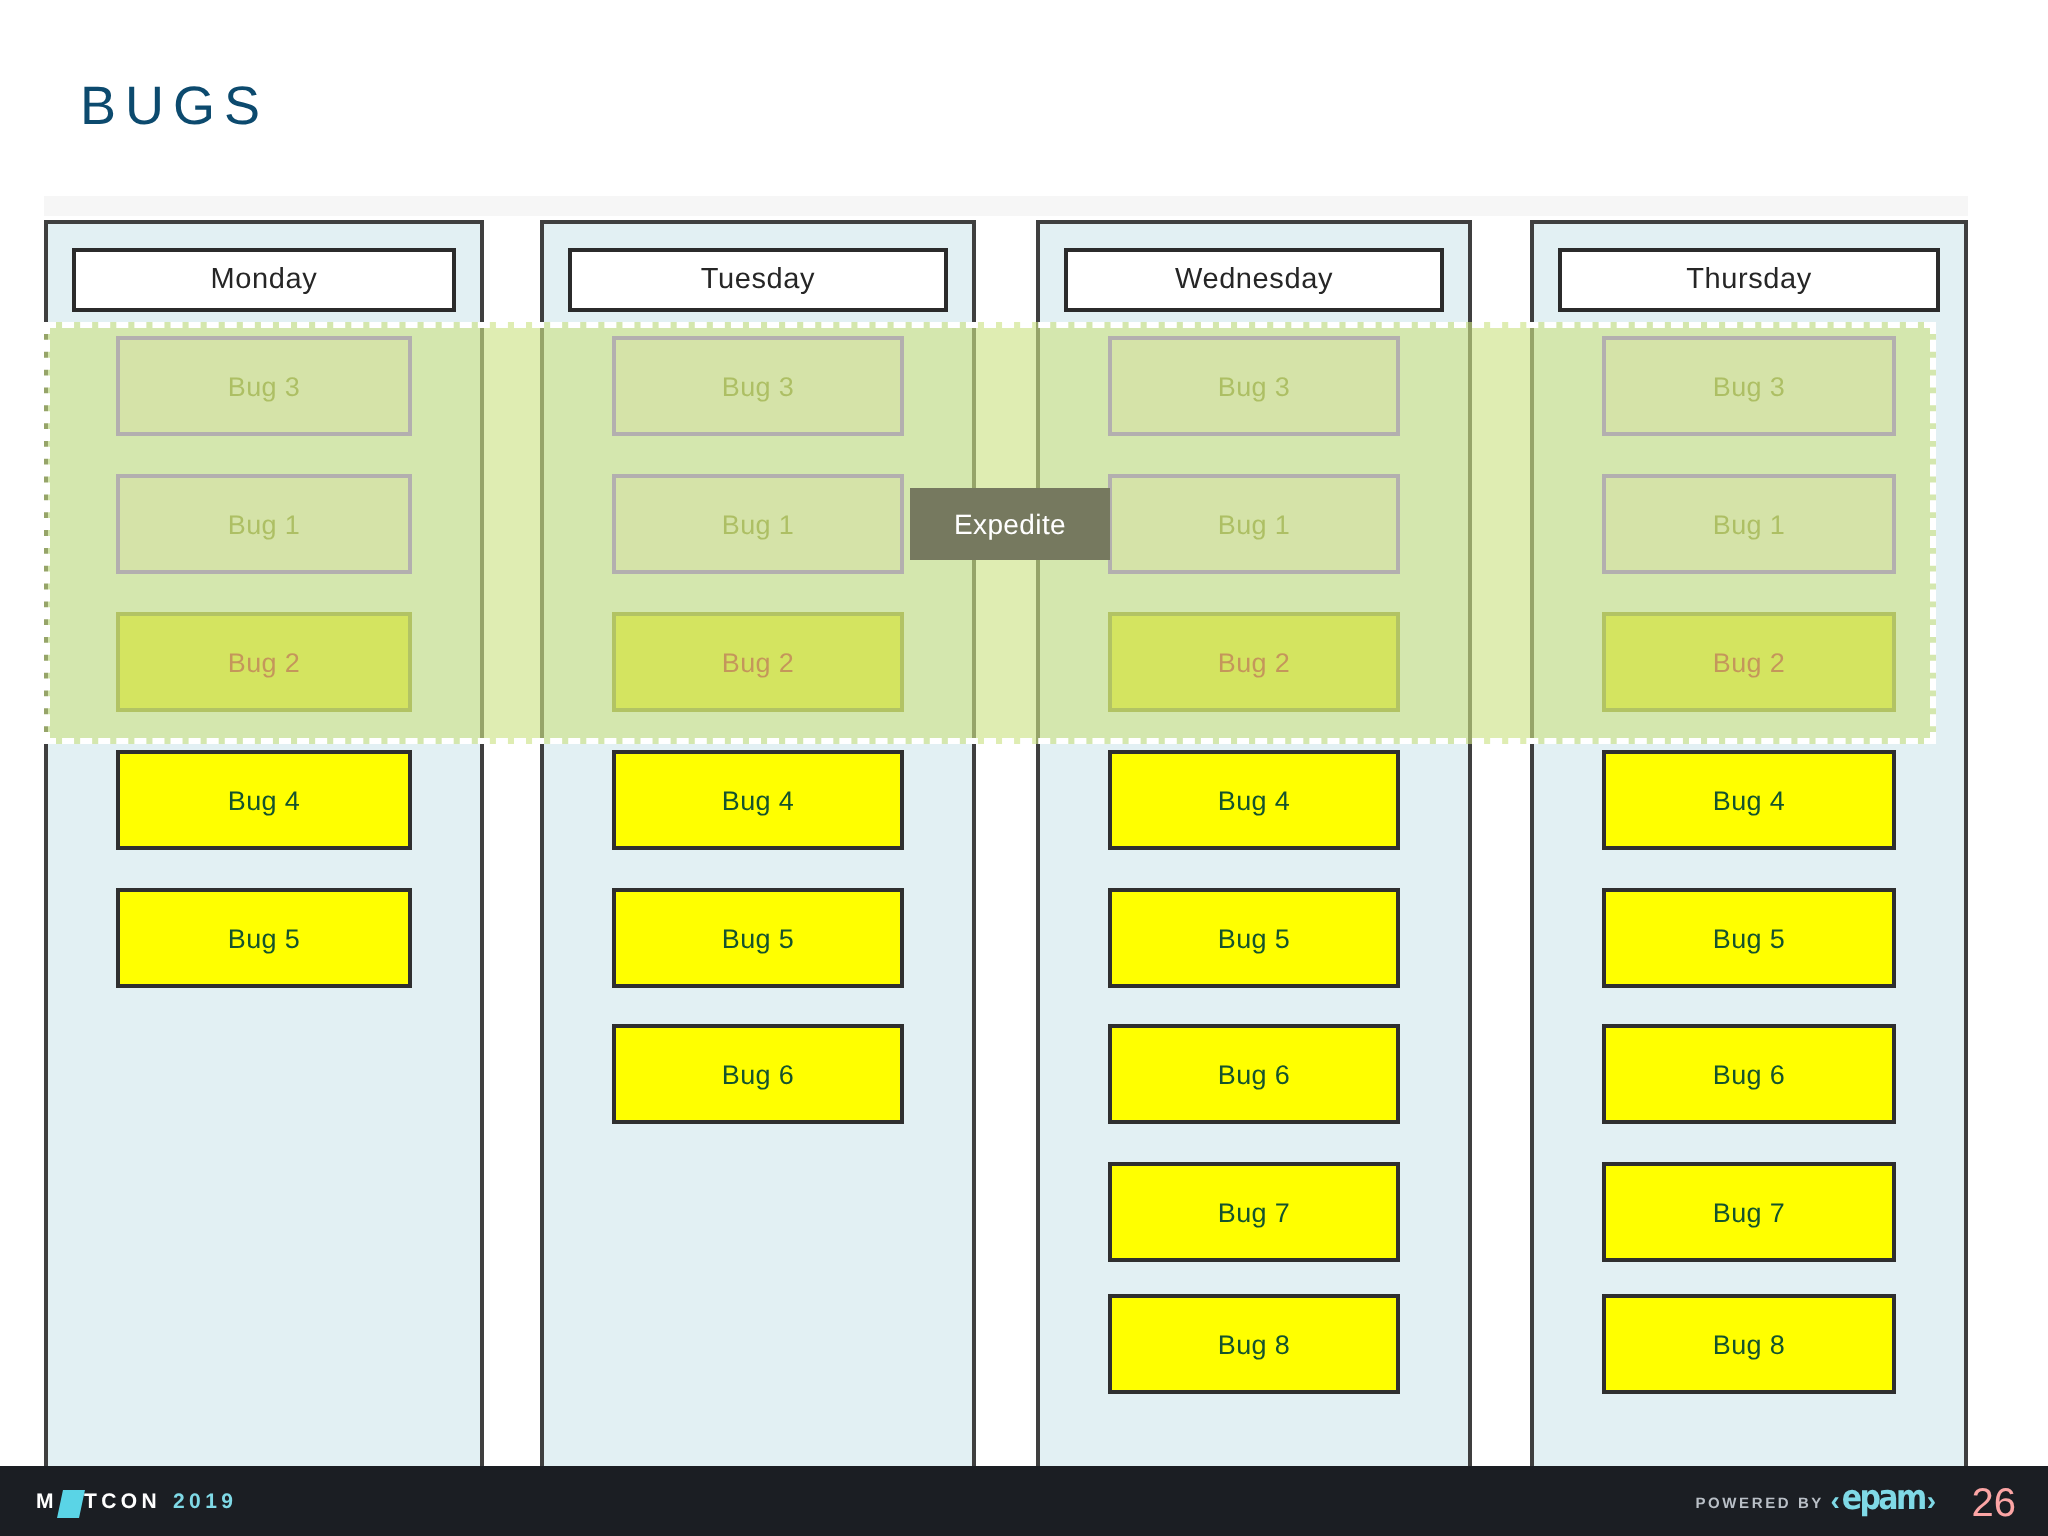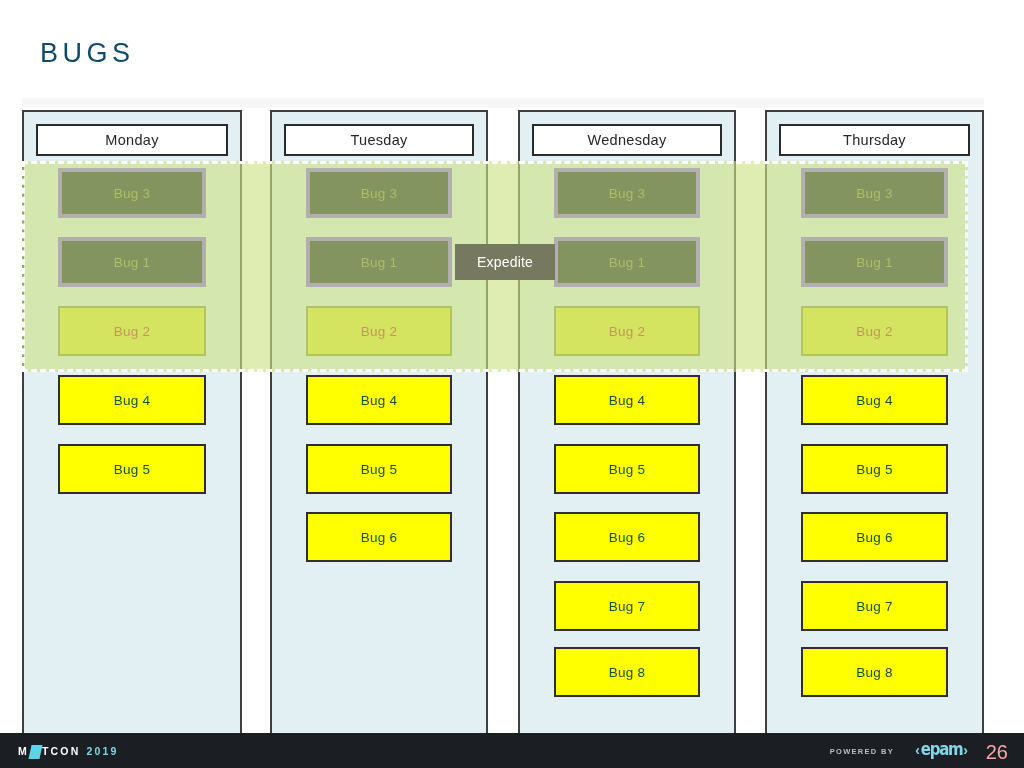--- a/index.html
+++ b/index.html
@@ -93,22 +93,22 @@
     font-size: 13.5px;
     letter-spacing: 0.2px;
   }
   .card.normal {
     background: #ffff00;
     border: 2px solid #2f2f2f;
     color: #14532d;
   }
   
   .card.washed {
-    background: #0f172a;
-    border: 4px solid #8b5cf6;
+    background: #e5e5e5;
+    border: 2px solid #8b5cf6;
     color: #7d8733;
   }
   .card.washed.bright {
     background: #e2e828;
     border: 2px solid #8a9134;
     color: #b91c1c;
   }
 
   
   #expedite-lane {
@@ -172,21 +172,21 @@
   }
   #footer-logo .year {
     font-size: 10.5px;
     letter-spacing: 2.2px;
     color: #7fd9e6;
     font-weight: 700;
     margin-left: 6px;
   }
   #powered-by {
     position: absolute;
-    right: 130px;
+    right: 112px;
     top: 14px;
     font-size: 7.5px;
     letter-spacing: 1.3px;
     color: #b9bfc6;
     font-weight: 700;
   }
   #epam-logo {
     position: absolute;
     right: 56px;
     top: 9px;

